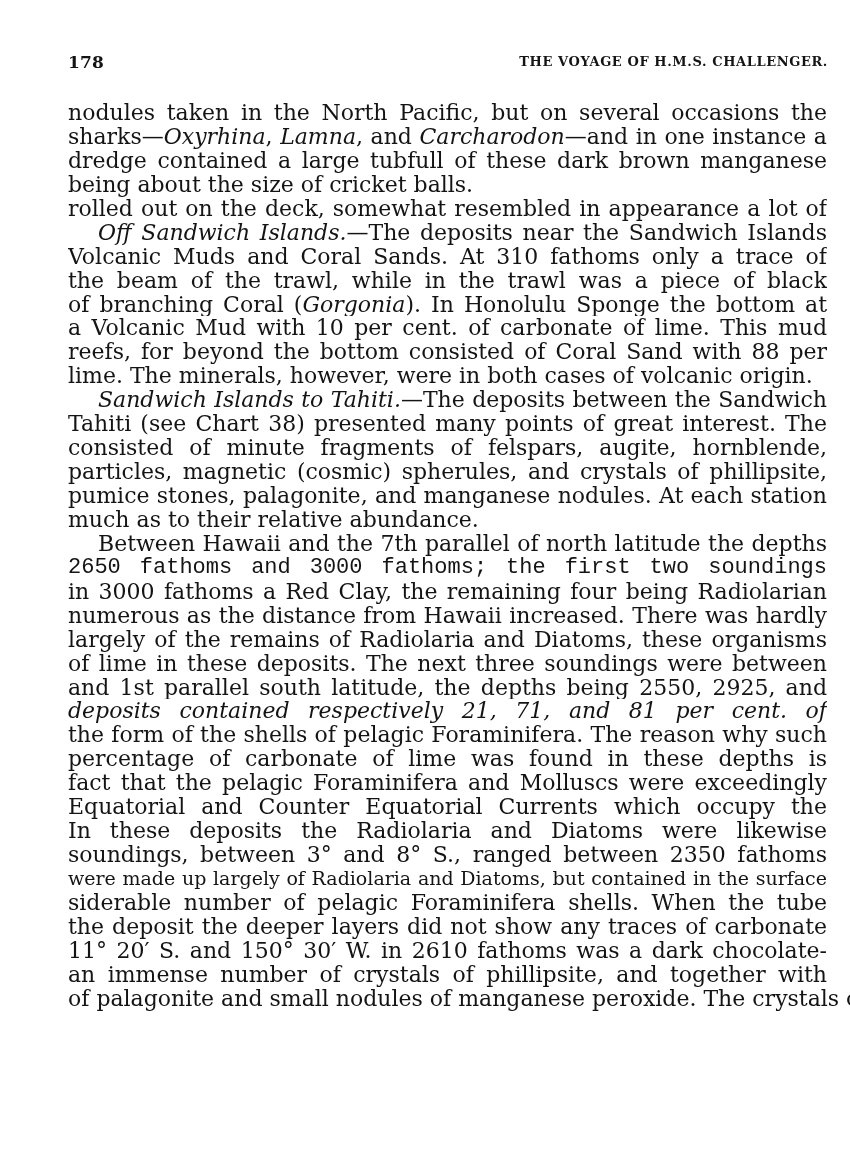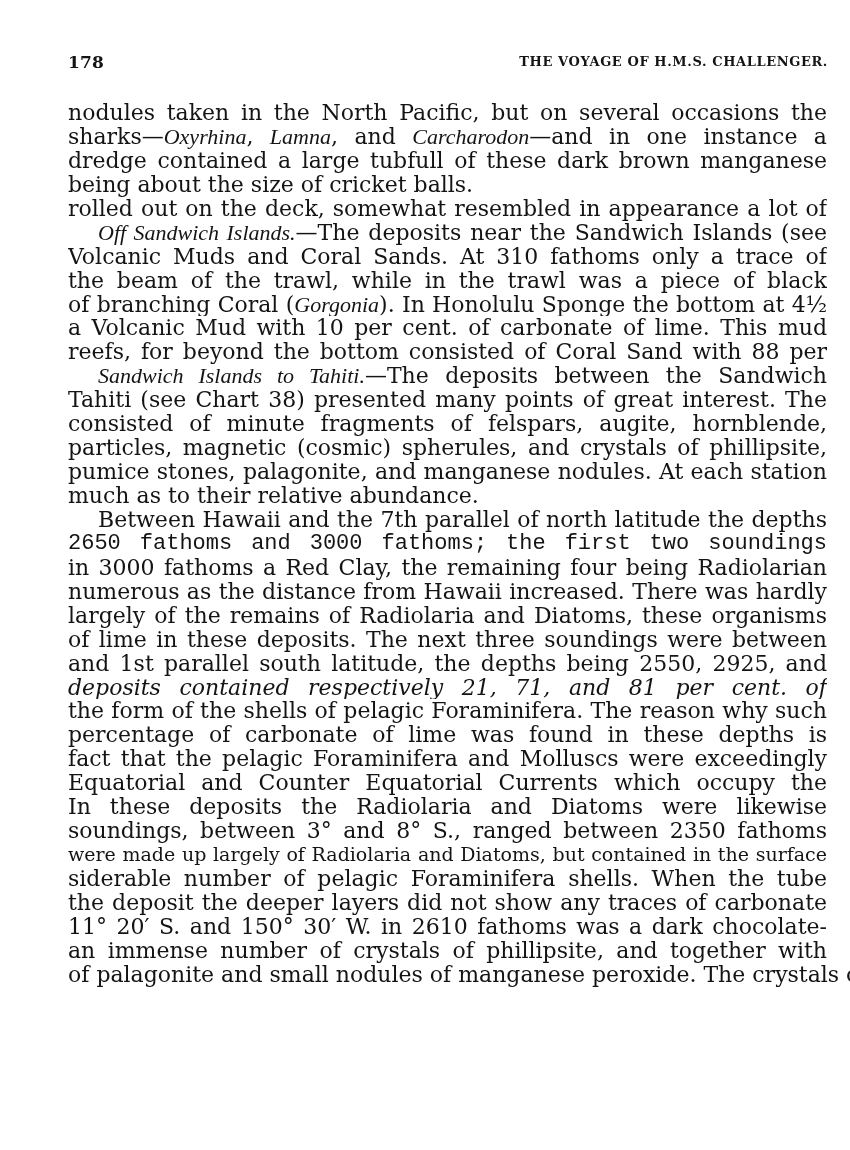--- a/index.html
+++ b/index.html
@@ -8,21 +8,21 @@
   .page { position: absolute; left: 8px; top: 0; width: 850px; height: 994px; margin-left: 12px; }
   .running-head { position: absolute; left: 48px; top: 52px; width: 760px; height: 24px; }
   .page-number { position: absolute; left: 0; top: 0; font-size: 17px; font-weight: bold; letter-spacing: 0.2px; }
   .head-title { position: absolute; left: 0; right: 0; top: 2px; text-align: right;
                 font-size: 13px; font-weight: bold; letter-spacing: 0.6px; }
   .body-text { position: absolute; left: 48px; top: 101px; width: 759px; }
   .line { height: 23.95px; line-height: 23.95px; font-size: 22px; white-space: nowrap;
           text-align: justify; text-align-last: justify; overflow: visible; }
   .line.indent { padding-left: 30px; }
   .line.last { text-align-last: left; }
-  i { font-style: italic; font-family: Liberation Serif, serif; }
+  i { font-style: italic; }
 </style>
 </head>
 <body>
 
 <div class="page">
   <div class="running-head">
     <span class="page-number">178</span>
     <div class="head-title">THE VOYAGE OF H.M.S. CHALLENGER.</div>
   </div>
 
@@ -34,20 +34,21 @@
         <div class="line last"><span>being about the size of cricket balls.</span></div>
         <div class="line" style="white-space: normal; height: 23.95px; overflow: hidden;"><span>rolled out on the deck, somewhat resembled in appearance a lot of potatoes, the largest</span></div>
       </div>
       <div>
         <div class="line indent" style="white-space: normal; height: 23.95px; overflow: hidden;"><i>Off Sandwich Islands.</i><span>—The deposits near the Sandwich Islands (see Chart 37) were</span></div>
         <div class="line" style="white-space: normal; height: 23.95px; overflow: hidden;"><span>Volcanic Muds and Coral Sands.  At 310 fathoms only a trace of mud was got on</span></div>
         <div class="line" style="white-space: normal; height: 23.95px; overflow: hidden;"><span>the beam of the trawl, while in the trawl was a piece of black volcanic ash and a portion</span></div>
         <div class="line" style="white-space: normal; height: 23.95px; overflow: hidden;"><span>of branching Coral (</span><i>Gorgonia</i><span>).  In Honolulu Sponge the bottom at 4½ fathoms was</span></div>
         <div class="line" style="white-space: normal; height: 23.95px; overflow: hidden;"><span>a Volcanic Mud with 10 per cent. of carbonate of lime.  This mud extended only to the</span></div>
         <div class="line" style="white-space: normal; height: 23.95px; overflow: hidden;"><span>reefs, for beyond the bottom consisted of Coral Sand with 88 per cent. of carbonate of</span></div>
+        <div class="line last"><span>lime.  The minerals, however, were in both cases of volcanic origin.</span></div>
       </div>
       <div>
         <div class="line indent" style="white-space: normal; height: 23.95px; overflow: hidden;"><i>Sandwich Islands to Tahiti.</i><span>—The deposits between the Sandwich Islands and</span></div>
         <div class="line" style="white-space: normal; height: 23.95px; overflow: hidden;"><span>Tahiti (see Chart 38) presented many points of great interest.  The mineral particles</span></div>
         <div class="line" style="white-space: normal; height: 23.95px; overflow: hidden;"><span>consisted of minute fragments of felspars, augite, hornblende, magnetite, and vitreous</span></div>
         <div class="line" style="white-space: normal; height: 23.95px; overflow: hidden;"><span>particles, magnetic (cosmic) spherules, and crystals of phillipsite, together with many</span></div>
         <div class="line" style="white-space: normal; height: 23.95px; overflow: hidden;"><span>pumice stones, palagonite, and manganese nodules.  At each station these minerals varied</span></div>
         <div class="line last"><span>much as to their relative abundance.</span></div>
       </div>
       <div>

